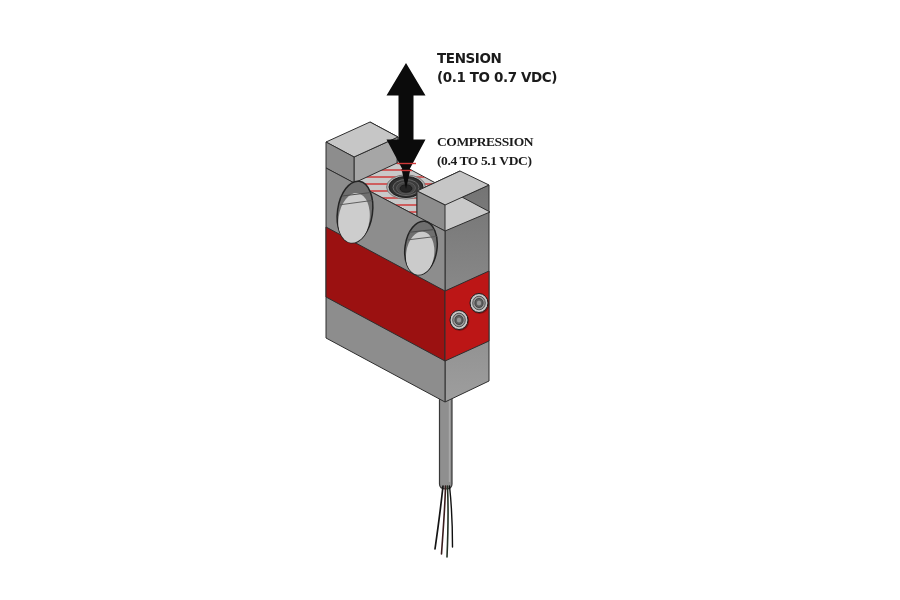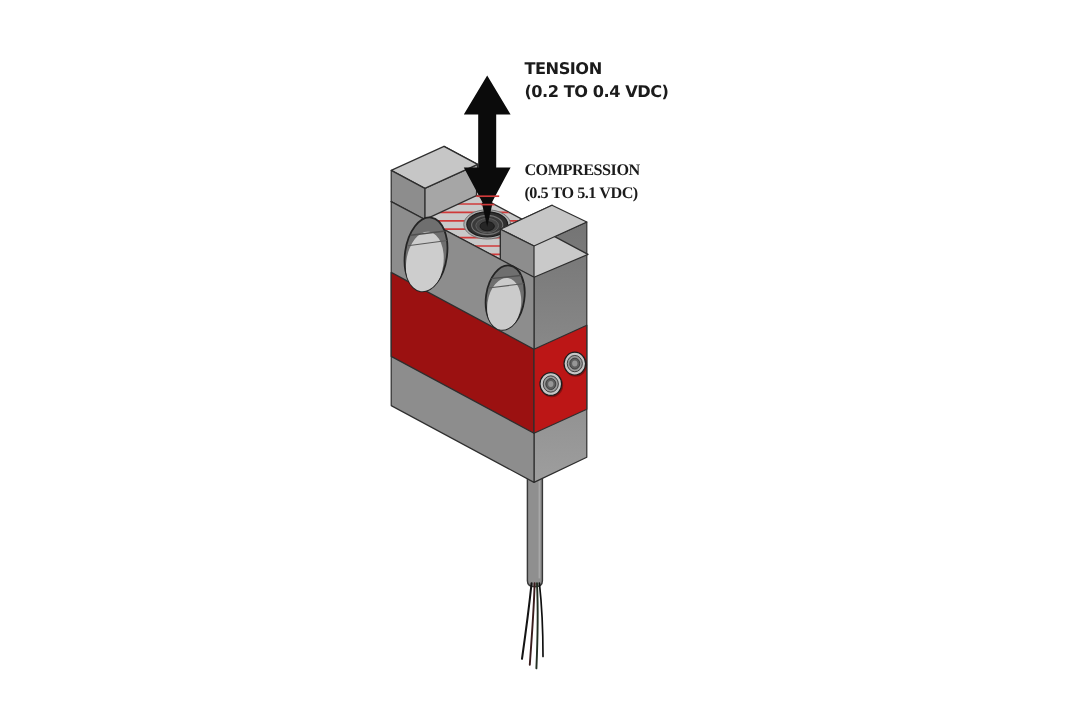--- a/index.html
+++ b/index.html
@@ -124,20 +124,20 @@
       <path d="M401.5,169 L410.5,169 L406,189 Z" fill="#0b0b0b"></path>
       <g stroke="#cf3a3a" stroke-width="1.4">
         <line x1="397" y1="163.5" x2="416" y2="163.5"></line>
         <line x1="401" y1="170.5" x2="412" y2="170.5"></line>
       </g>
     </g>
   </svg>
 
   <div class="anno tension">
     <div>TENSION</div>
-    <div>(0.2 TO 0.4 VDC)</div>
+    <div>(0.1 TO 0.7 VDC)</div>
   </div>
   <div class="anno compression">
     <div>COMPRESSION</div>
-    <div>(0.5 TO 5.1 VDC)</div>
+    <div>(0.4 TO 5.1 VDC)</div>
   </div>
 
 </div>
 
 </body></html>

